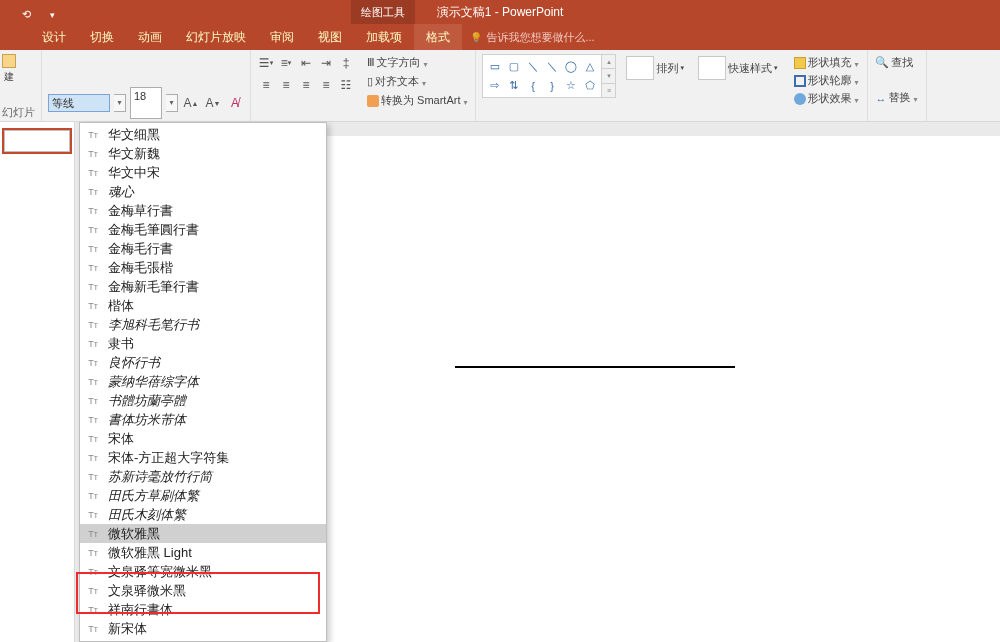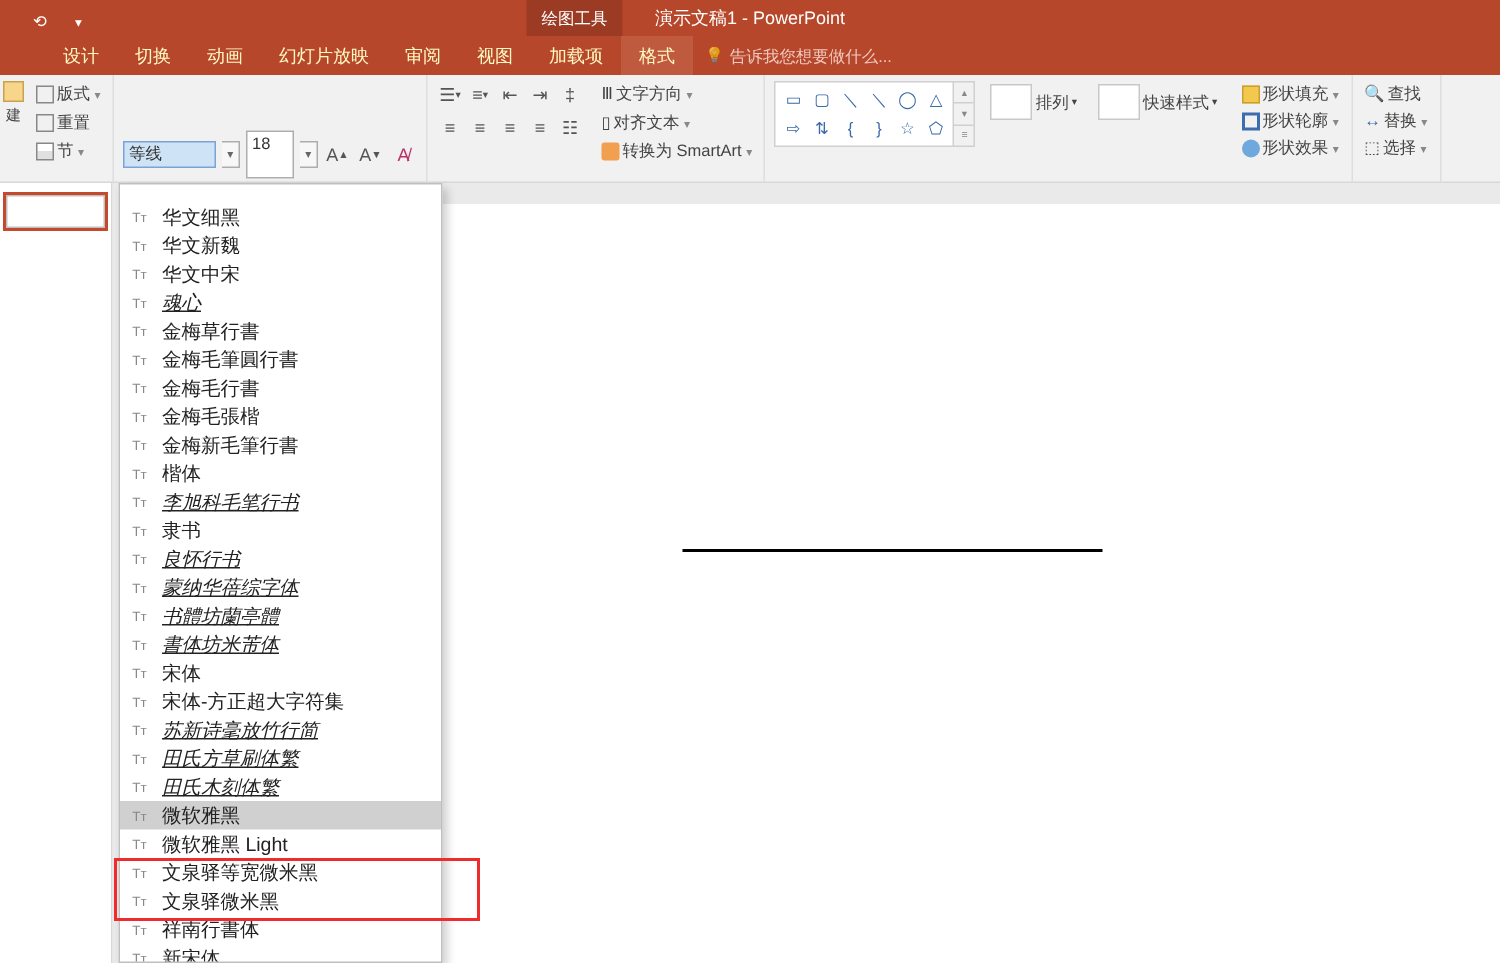--- a/index.html
+++ b/index.html
@@ -61,43 +61,43 @@
   .big-btn .big-ico{width:28px;height:24px;border:1px solid #c8c8c8; background:#fff;}
   .arrange-ico{background:linear-gradient(135deg,#e8e8e8 30%, #fff 30%);}
   .quick-ico{background:radial-gradient(circle at 30% 30%, #ffe08a, #d8a030);}
   .shape-style-stack{display:flex;flex-direction:column;gap:1px; margin-left:4px;}
   .shape-style-stack .mini-btn{font-size:11px;}
   .fill-ico{width:12px;height:12px;background:#f2c94c;border:1px solid #c9a030;display:inline-block;}
   .outline-ico{width:12px;height:12px;border:2px solid #3b6daf;display:inline-block;}
   .effect-ico{width:12px;height:12px;background:#6fa8dc;border-radius:50%;display:inline-block;}
 
   
-  .edit-stack{display:flex;flex-direction:column;gap:1px;}
+  .edit-stack{display:flex;flex-direction:column;gap:18px;}
   .find-ico::before{content:"🔍";font-size:11px;}
   .repl-ico::before{content:"↔";font-size:11px;color:#3b6daf;}
   .sel-ico::before{content:"⬚";font-size:11px;}
 
   
   .work-area{ position:relative; height: calc(642px - 24px - 26px - 72px); background:#eaeaea; }
   .slide-panel{ position:absolute; left:0; top:0; width:75px; height:100%; background:#fff; border-right:1px solid #d8d8d8; }
   .slide-thumb{ margin:8px 4px; height:22px; border:1px solid #bfbfbf; background:#fff;}
   .slide-thumb.active{ outline:2px solid #c44a2e;}
   .slide-canvas{ position:absolute; left:295px; top:14px; right:0; bottom:0; background:#fff; }
   .shape-line{ position:absolute; left:160px; top:230px; width:280px; border-top:2px solid #000;}
 
   
-  .font-dropdown{ position:absolute; left:79px; top:0; width:216px; background:#fff; border:1px solid #bfbfbf; box-shadow: 3px 3px 6px rgba(0,0,0,.2); z-index:50; max-height:520px; overflow:hidden; padding-top:12px; padding-bottom:10px;}
+  .font-dropdown{ position:absolute; left:79px; top:0; width:248px; background:#fff; border:1px solid #bfbfbf; box-shadow: 3px 3px 6px rgba(0,0,0,.2); z-index:50; max-height:520px; overflow:hidden; padding-top:2px; padding-bottom:10px;}
   .font-item{ display:flex; align-items:center; gap:8px; height:19px; padding:0 6px; font-size:13px; color:#222; white-space:nowrap;}
   .font-item.hovered{ background:#d0d0d0;}
   .tt{ width:14px; font-size:9px; color:#888; display:inline-block; text-align:center;}
   .tt::before{content:"Tᴛ";}
   .font-item .fname{ font-family: inherit;}
   .ff-kai{font-family:"KaiTi","STKaiti",serif;}
   .ff-song{font-family:"SimSun",serif;}
-  .ff-script{font-family:cursive; font-style:italic;text-decoration:underline;}
+  .ff-script{font-family:cursive; font-style:italic;}
 
   
   .annot-rect{ position:absolute; border:2px solid #ef2b2b; pointer-events:none; z-index:60;}
 </style>
 </head>
 <body>
 
 <div class="title-bar">
   <div class="qat">
     <span class="icon-sm qat-undo"></span>
@@ -119,36 +119,20 @@
   <div class="tell-me">告诉我您想要做什么...</div>
 </div>
 
 <div class="ribbon">
 
   <div class="group" style="padding-left:2px;">
     <div class="group-body">
       <div style="display:flex;flex-direction:column;align-items:center;gap:2px;">
         <span class="ico-paste"></span>
         <span style="font-size:10px;color:#444;">建</span>
-      </div>
-      <div class="mini-stack">
-        <div class="mini-btn">
-            <span class="ico-reset"></span>
-            <span>版式</span>
-            <span class="chev"></span>
-          </div>
-        <div class="mini-btn">
-            <span class="ico-reset"></span>
-            <span>重置</span>
-          </div>
-        <div class="mini-btn">
-            <span class="ico-section"></span>
-            <span>节</span>
-            <span class="chev"></span>
-          </div>
       </div>
     </div>
     <div class="group-label">幻灯片</div>
   </div>
 
   <div class="group font-group">
     <div class="group-body" style="flex-direction:column; gap:0;">
       <div class="row1">
         <div class="font-box sel">等线</div>
           <div class="dd-chev">▾</div>

